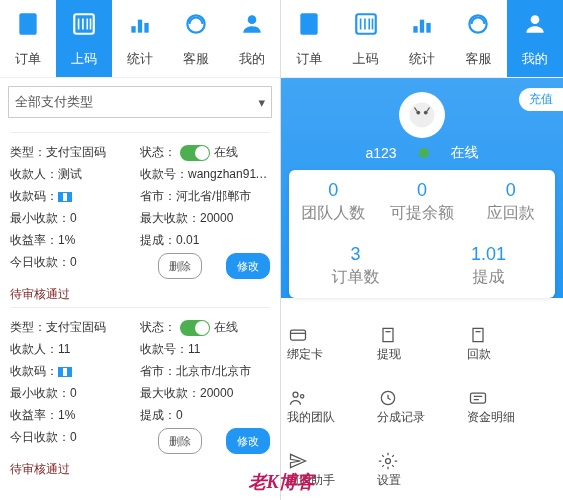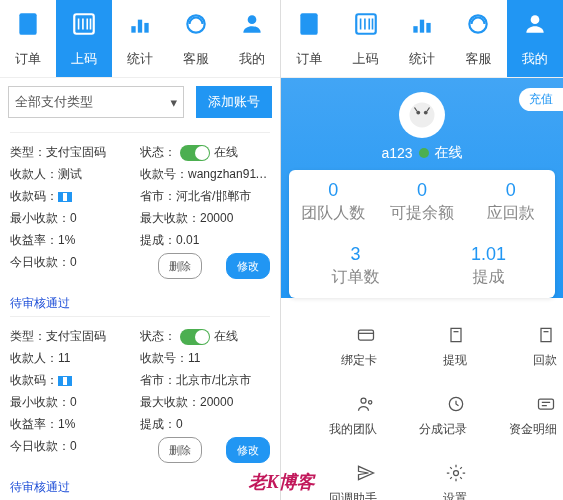--- a/index.html
+++ b/index.html
@@ -23,35 +23,35 @@
 .cards{padding:6px 10px}
 .card{padding:8px 0 4px;border-top:1px solid #eee}
 .row{display:flex;font-size:12px;color:#333;line-height:22px}
 .row>div{width:50%;overflow:hidden;white-space:nowrap;text-overflow:ellipsis}
 .toggle{display:inline-block;width:30px;height:16px;background:#4CAF50;border-radius:8px;position:relative;vertical-align:middle;margin:0 4px}
 .toggle::after{content:"";position:absolute;width:14px;height:14px;background:#fff;border-radius:50%;right:1px;top:1px}
 .qrmini{display:inline-block;width:14px;height:10px;background:linear-gradient(90deg,#2196F3 33%,transparent 33%,transparent 66%,#2196F3 66%);vertical-align:middle;border:1px solid #2196F3}
 .btnrow{display:flex;gap:24px;justify-content:flex-end;margin-top:2px}
 .pill{font-size:11px;border-radius:10px;padding:1px 10px;border:1px solid #999;color:#555;background:#fff}
 .pill.pri{background:#2196F3;color:#fff;border-color:#2196F3}
-.pending{color:#1d4ed8;font-size:12px;margin-top:16px}
+.pending{color:#7f1d1d;font-size:12px;margin-top:7px}
 .nomore{text-align:center;color:#999;font-size:13px;padding:12px 0}
 .hero{background:linear-gradient(#42A5F5,#2196F3);color:#fff;padding:10px 0 0;position:relative}
 .recharge{position:absolute;top:10px;right:0;background:#fff;color:#2196F3;font-size:12px;border-radius:12px 0 0 12px;padding:3px 10px}
 .avatar-box{display:flex;flex-direction:column;align-items:center;padding:4px 0 8px}
 .avatar{width:46px;height:46px;border-radius:50%;background:#fff;display:flex;align-items:center;justify-content:center}
-.uname{display:flex;align-items:center;gap:6px;margin-top:6px;font-size:14px}
+.uname{display:flex;align-items:center;gap:22px;margin-top:6px;font-size:14px}
 .dot{width:10px;height:10px;border-radius:50%;background:#4CAF50;display:inline-block}
 .statcard{background:#fff;margin:0 8px 8px;border-radius:6px;box-shadow:0 1px 4px rgba(0,0,0,0.1)}
 .statrow{display:flex}
 .stat{flex:1;text-align:center;padding:10px 0}
 .stat .v{color:#2196F3;font-size:18px}
 .stat .l{color:#888;font-size:16px;margin-top:2px}
 .grid{display:flex;flex-wrap:wrap;padding:6px}
-.grid .g{width:33.33%;display:flex;flex-direction:column;align-items:flex-end;padding:12px 0;gap:6px}
+.grid .g{width:33.33%;display:flex;flex-direction:column;align-items:flex-start;padding:12px 0;}
 .grid .g .gi{width:22px;height:22px;display:flex;align-items:center;justify-content:center}
 .grid .g .gi svg{width:20px;height:20px;fill:none;stroke:#555;stroke-width:1.5}
 .grid .g .gl{font-size:12px;color:#444}
 .watermark{position:absolute;bottom:6px;left:50%;transform:translateX(-50%);font-size:18px;font-style:italic;color:#C2185B;font-weight:bold;pointer-events:none;font-family:"KaiTi","STKaiti",serif}
 .tabs-r{display:flex;height:78px;background:#fff}
 .tabs-r .tab.active{background:#2196F3}
 </style>
 </head>
 <body>
 
@@ -104,21 +104,20 @@
           </span>
           <span class="lbl">我的</span>
         </div>
   </div>
 
   <div class="ctrl">
     <div class="sel">
           <span>全部支付类型</span>
           <span>▾</span>
         </div>
-    <button class="addbtn">添加账号</button>
   </div>
 
   <div class="cards">
 
     <div class="card">
       <div class="row">
             <div><span>类型：</span><span>支付宝固码</span></div>
             <div><span>状态：</span><span class="toggle"></span><span>在线</span></div>
           </div>
       <div class="row">

